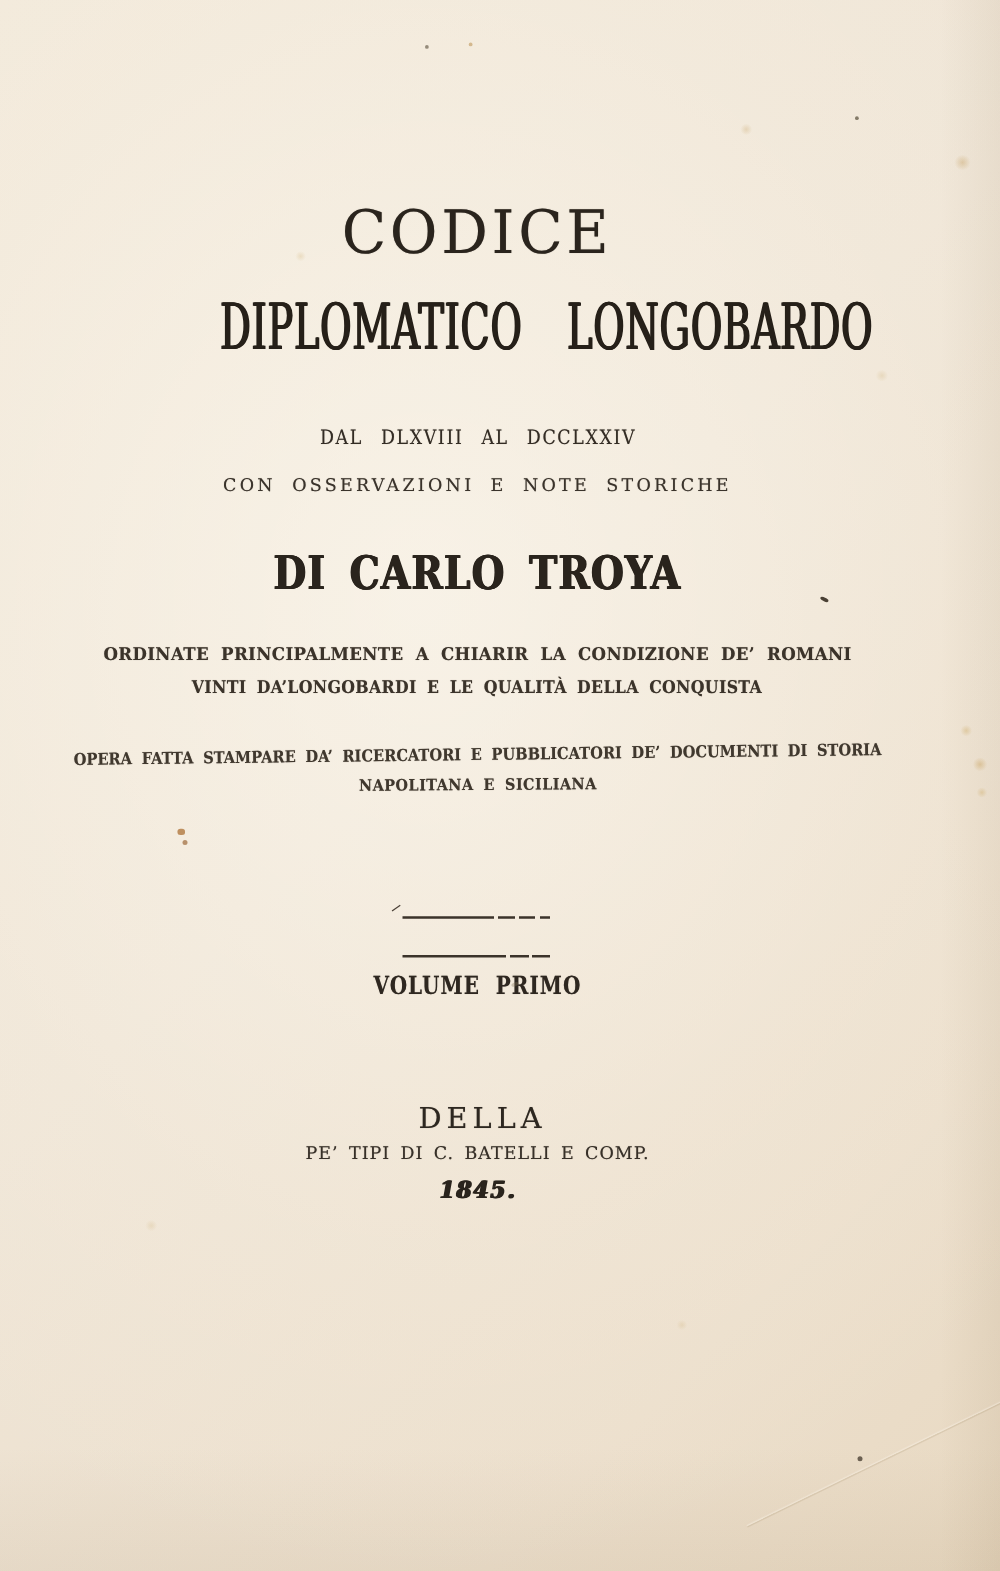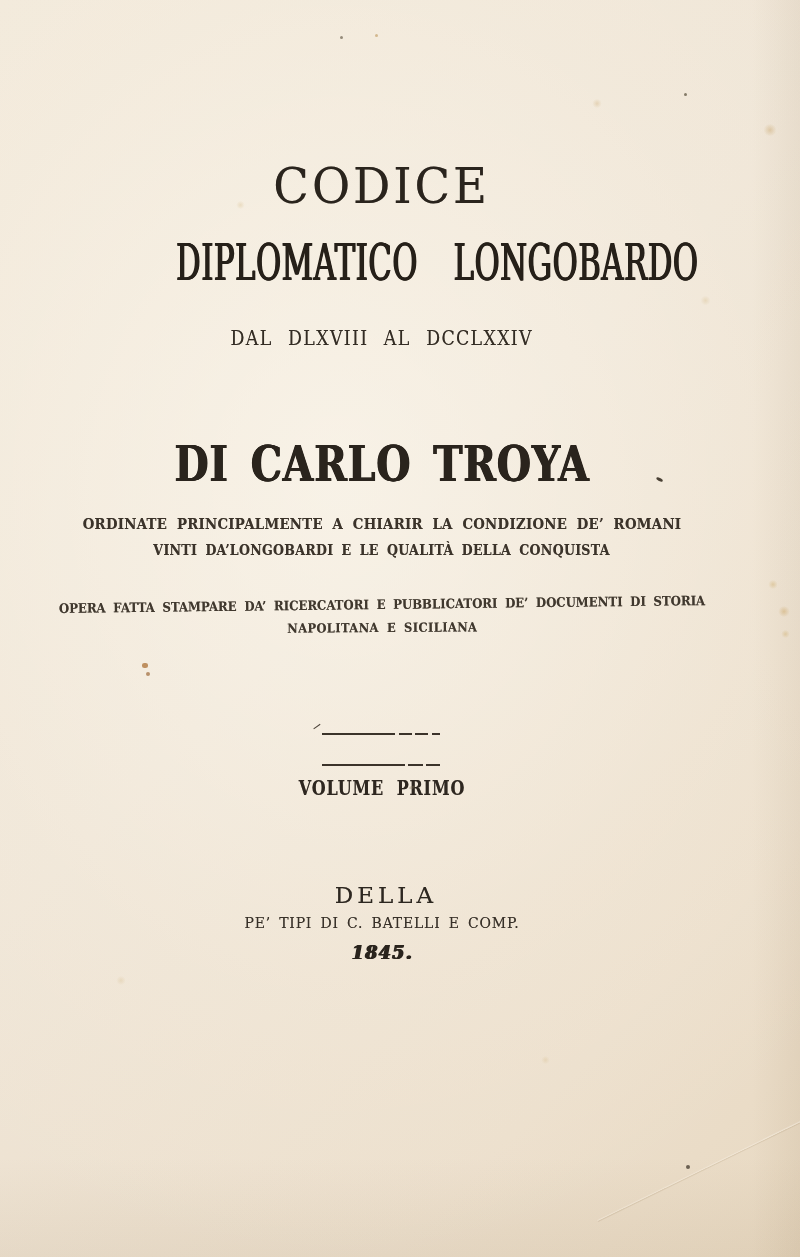--- a/index.html
+++ b/index.html
@@ -14,24 +14,24 @@
   }
   .line{position:absolute;left:2px;width:760px;text-align:center;color:#2f2820;
         text-shadow:0 0 0.6px rgba(47,40,32,0.5);white-space:nowrap;line-height:1.2;}
   .sq{display:inline-block;transform-origin:50% 50%;}
   
   .t-codice{top:158px;font-size:48px;letter-spacing:3px;color:#2a241d;}
   .t-codice .sq{transform:scaleX(0.97);}
   .t-fat{top:232px;font-size:51px;font-weight:normal;color:#262019;}
   .t-fat .sq{transform:scaleX(0.60);word-spacing:42px;letter-spacing:1px;
              text-shadow:1.1px 0 currentColor,-1.1px 0 currentColor,0 0 0.6px rgba(38,32,25,0.5);}
-  .t-date{top:326px;font-size:20px;color:#332c24;text-align:center;}
+  .t-date{top:340px;font-size:16px;color:#332c24;text-align:center;}
   .t-date .sq{transform:scaleX(0.87);word-spacing:10px;letter-spacing:1.5px;}
   .t-sub{top:381px;font-size:14px;letter-spacing:2.6px;word-spacing:6px;color:#3a332b;}
-  .t-author{top:436px;font-size:48px;font-weight:bold;color:#2a241d;}
+  .t-author{top:436px;font-size:37px;font-weight:bold;color:#2a241d;}
   .t-author .sq{transform:scaleX(0.82);word-spacing:9px;letter-spacing:1px;
                 text-shadow:0.6px 0 currentColor,-0.6px 0 currentColor,0 0 0.5px rgba(42,36,29,0.5);}
   .t-note1{top:516px;font-size:14px;font-weight:bold;color:#3b332a;}
   .t-note1 .sq{transform:scaleX(0.95);word-spacing:5px;letter-spacing:0.3px;}
   .t-note2{top:542px;font-size:14px;font-weight:bold;color:#3b332a;}
   .t-note2 .sq{transform:scaleX(0.90);word-spacing:4px;letter-spacing:0.3px;}
   .t-opera1{top:597px;font-size:13px;font-weight:bold;color:#40382e;transform:rotate(-0.7deg);}
   .t-opera1 .sq{transform:scaleX(0.90);word-spacing:4px;}
   .t-opera2{top:620px;font-size:12.5px;font-weight:bold;color:#40382e;transform:rotate(-0.4deg);}
   .t-opera2 .sq{transform:scaleX(0.92);word-spacing:4px;letter-spacing:0.4px;}
@@ -61,20 +61,21 @@
 <body>
 
 <div class="page">
 
   <div class="line t-codice"><span class="sq"><span>CODICE</span></span></div>
 
   <div class="line t-fat"><span class="sq"><span>DIPLOMATICO LONGOBARDO</span></span></div>
 
   <div class="line t-date"><span class="sq"><span>DAL DLXVIII AL DCCLXXIV</span></span></div>
 
+  <div class="line t-sub">CON OSSERVAZIONI E NOTE STORICHE</div>
 
   <div class="line t-author"><span class="sq"><span>DI CARLO TROYA</span></span></div>
 
   <div class="line t-note1"><span class="sq"><span>ORDINATE PRINCIPALMENTE A CHIARIR LA CONDIZIONE DE’ ROMANI</span></span></div>
   <div class="line t-note2"><span class="sq"><span>VINTI DA’LONGOBARDI E LE QUALITÀ DELLA CONQUISTA</span></span></div>
 
   <div class="line t-opera1"><span class="sq"><span>OPERA FATTA STAMPARE DA’ RICERCATORI E PUBBLICATORI DE’ DOCUMENTI DI STORIA</span></span></div>
   <div class="line t-opera2"><span class="sq"><span>NAPOLITANA E SICILIANA</span></span></div>
 
   <div class="rule-tick"></div>

